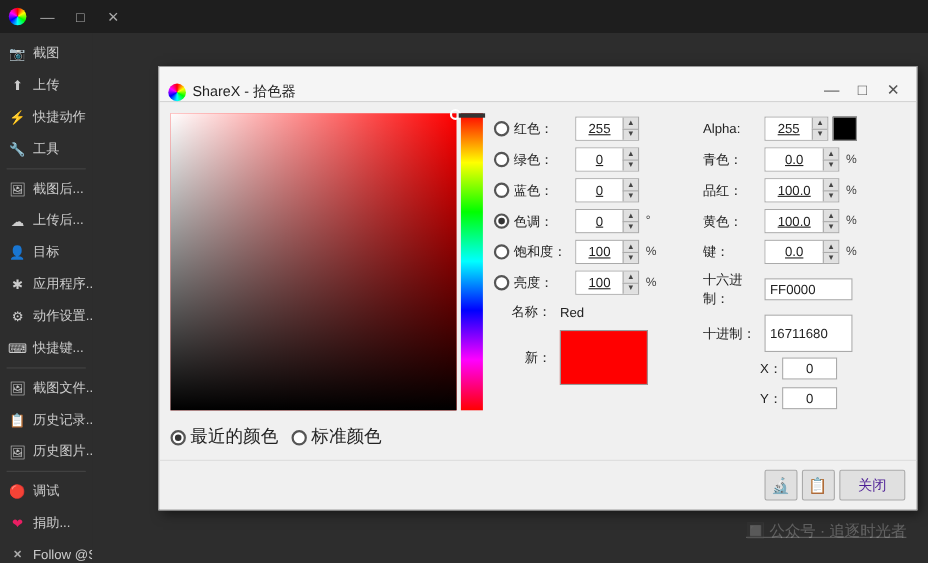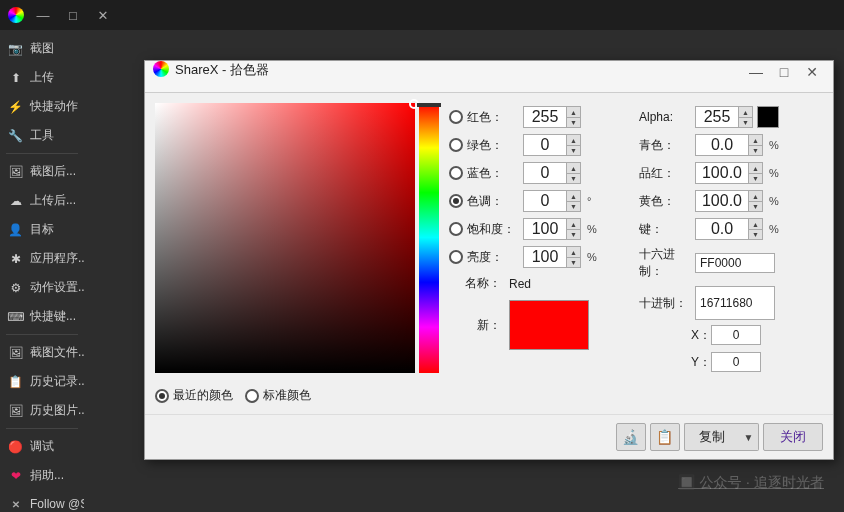--- a/index.html
+++ b/index.html
@@ -123,21 +123,21 @@
       background: #f0f0f0;
       border: 1px solid #999;
       box-shadow: 3px 3px 10px rgba(0,0,0,0.5);
       z-index: 10;
     }
     .dialog-titlebar {
       height: 32px;
       background: #f5f5f5;
       border-bottom: 1px solid #ccc;
       display: flex;
-      align-items: flex-start;
+      align-items: flex-end;
       padding: 0 8px;
       gap: 6px;
     }
     .dialog-titlebar-icon {
       width: 16px;
       height: 16px;
       border-radius: 50%;
       background: conic-gradient(red, yellow, lime, cyan, blue, magenta, red);
       flex-shrink: 0;
     }
@@ -266,23 +266,24 @@
       border: 1px solid #aaa;
       background: white;
       height: 22px;
     }
     .field-input {
       width: 42px;
       height: 20px;
       border: none;
       outline: none;
       text-align: center;
-      font-size: 16px;
+      font-size: 12px;
       background: white;
       color: #222;
+      text-decoration: underline;
     }
     .field-spinners {
       display: flex;
       flex-direction: column;
       width: 14px;
     }
     .spinner-btn {
       width: 14px;
       height: 10px;
       background: #e0e0e0;
@@ -482,21 +483,21 @@
       gap: 12px;
       margin-top: 8px;
     }
     .radio-option {
       display: flex;
       align-items: center;
       gap: 4px;
       cursor: pointer;
     }
     .radio-option-label {
-      font-size: 12px;
+      font-size: 16px;
       color: #222;
     }
 
     
     .icon-screenshot { color: #4fc3f7; }
     .icon-debug { color: #f44336; }
     .icon-donate { color: #e91e63; }
   </style>
 </head>
 <body>
@@ -809,26 +810,20 @@
           </div>
         </div>
 
         <div class="dialog-footer">
           <button class="footer-icon-btn" title="取色器">
             <span>🔬</span>
           </button>
           <button class="footer-icon-btn" title="粘贴">
             <span>📋</span>
           </button>
-          <div class="footer-copy-group">
-            <button class="footer-copy-main footer-btn">复制</button>
-            <button class="footer-btn-dropdown">
-              <span>▼</span>
-            </button>
-          </div>
           <button class="footer-btn">关闭</button>
         </div>
 
       </div>
 
     </div>
 
   </div>
 </div>
 

